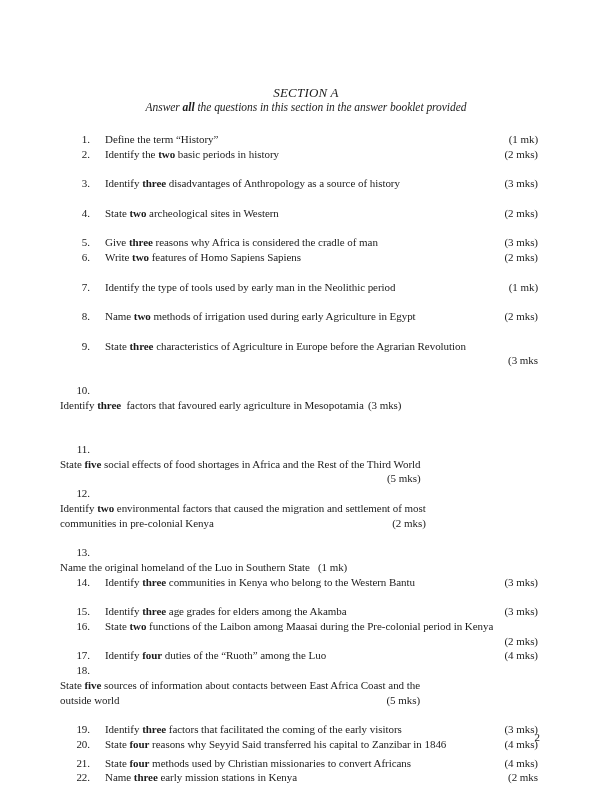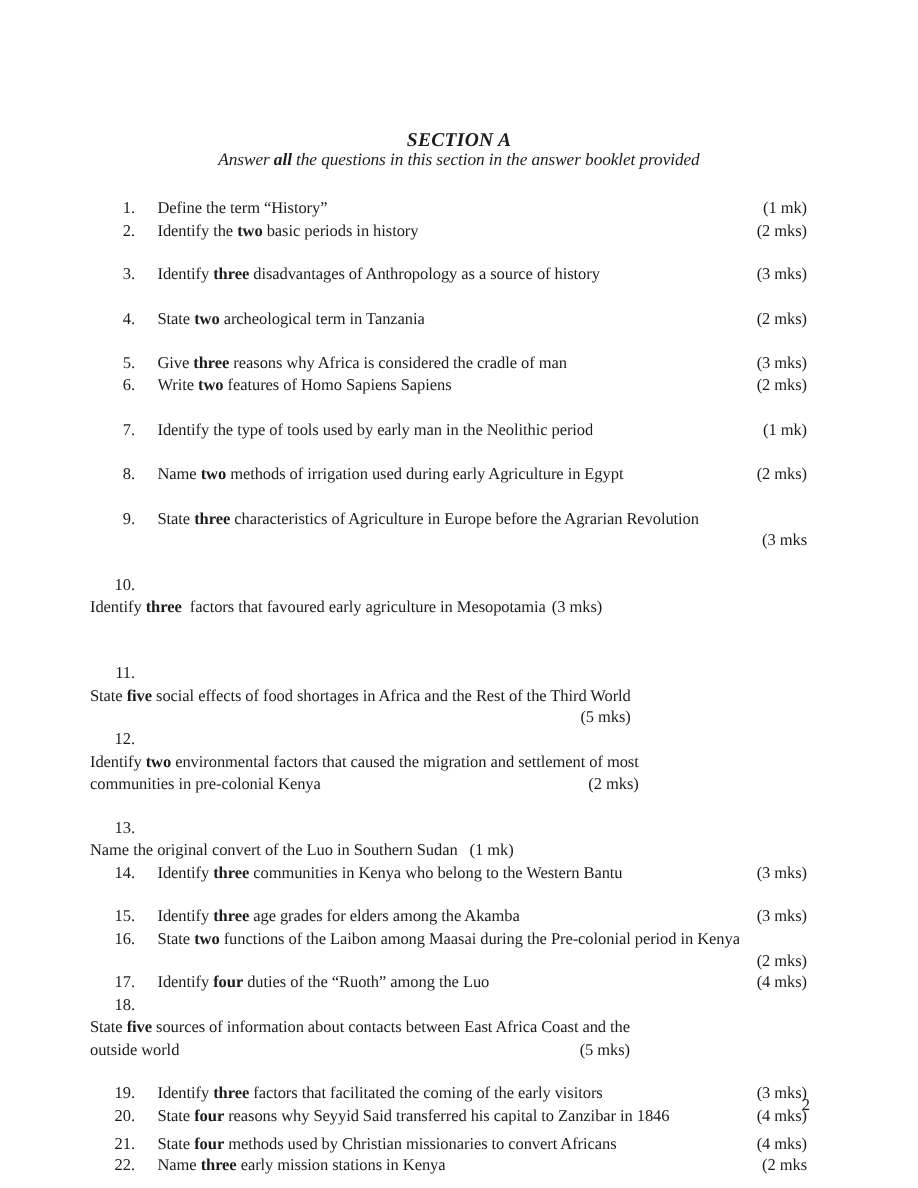--- a/index.html
+++ b/index.html
@@ -10,21 +10,21 @@
     color:#1c1c1c;
     font-family:"Liberation Serif","DejaVu Serif",serif;
     font-size:11px;
     letter-spacing:-0.05px;
     overflow:hidden;
     box-sizing:border-box;
     padding-top:85px;
   }
   .title{
     text-align:center;
-    font-weight:bold;
+    font-weight:normal;
     font-style:italic;
     font-size:13px;
     line-height:15px;
     letter-spacing:0.2px;
   }
   .subtitle{
     text-align:center;
     font-style:italic;
     font-size:11.5px;
     line-height:15px;
@@ -108,21 +108,21 @@
           <div class="qline">
             <span class="qtext"><span>Identify </span><span class="bold">three</span><span> disadvantages of Anthropology as a source of history</span></span>
             <span class="marks">(3 mks)</span>
           </div>
         </div>
       </div>
       <div class="q" style="margin-top: 14.75px;">
         <span class="qnum">4.</span>
         <div class="qbody">
           <div class="qline">
-            <span class="qtext"><span>State </span><span class="bold">two</span><span> archeological term in Tanzania</span></span>
+            <span class="qtext"><span>State </span><span class="bold">two</span><span> archeological sites in Western</span></span>
             <span class="marks">(2 mks)</span>
           </div>
         </div>
       </div>
       <div class="q" style="margin-top: 14.75px;">
         <span class="qnum">5.</span>
         <div class="qbody">
           <div class="qline">
             <span class="qtext"><span>Give </span><span class="bold">three</span><span> reasons why Africa is considered the cradle of man</span></span>
             <span class="marks">(3 mks)</span>
@@ -198,21 +198,21 @@
           <div class="qline">
             <span class="qtext"><span>communities in pre-colonial Kenya</span></span>
             <span class="marks">(2 mks)</span>
           </div>
         </div>
       </div>
       <div class="q" style="margin-top: 14.75px; flex-direction: column;">
         <span class="qnum">13.</span>
         <div class="qbody">
           <div class="qline">
-            <span class="qtext"><span>Name the original convert of the Luo in Southern Sudan</span></span>
+            <span class="qtext"><span>Name the original homeland of the Luo in Southern State</span></span>
             <span class="marks">(1 mk)</span>
           </div>
         </div>
       </div>
       <div class="q" style="margin-top: 0px;">
         <span class="qnum">14.</span>
         <div class="qbody">
           <div class="qline">
             <span class="qtext"><span>Identify </span><span class="bold">three</span><span> communities in Kenya who belong to the Western Bantu</span></span>
             <span class="marks">(3 mks)</span>

